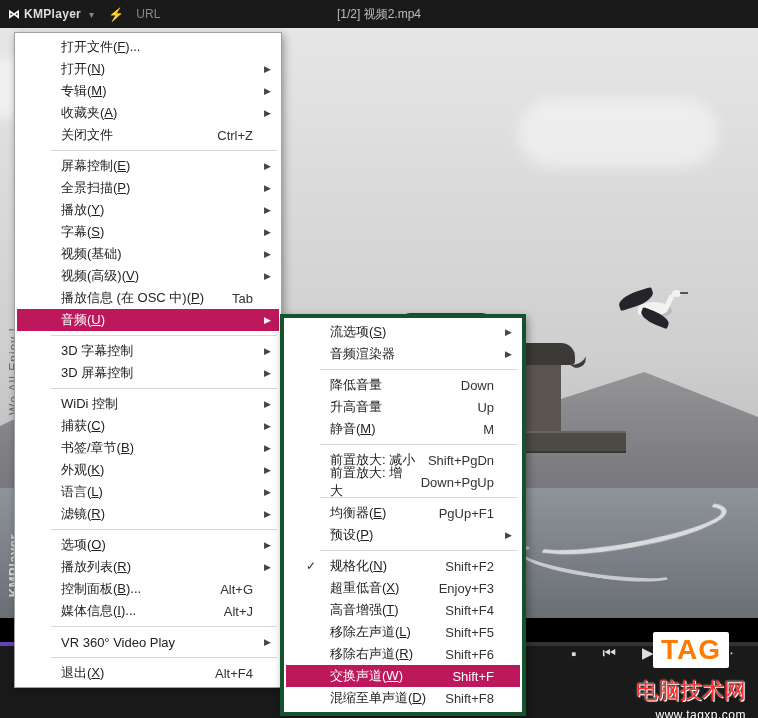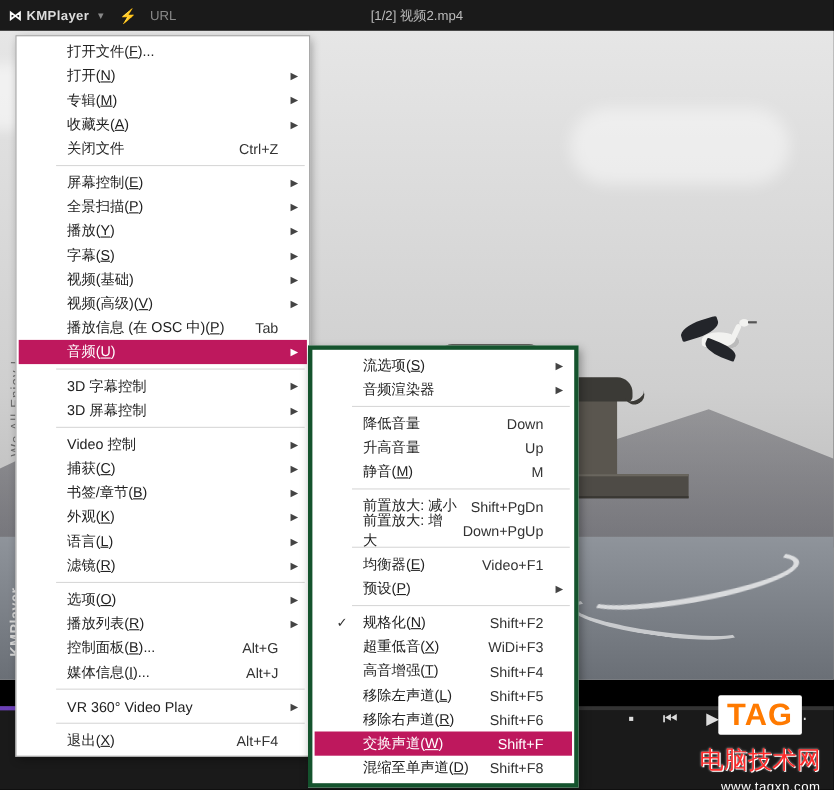--- a/index.html
+++ b/index.html
@@ -187,21 +187,21 @@
     </div>
     <div class="menu-sep"></div>
     <div class="menu-item has-sub">
       <span>3D 字幕控制</span>
     </div>
     <div class="menu-item has-sub">
       <span>3D 屏幕控制</span>
     </div>
     <div class="menu-sep"></div>
     <div class="menu-item has-sub">
-      <span>Video 控制</span>
+      <span>WiDi 控制</span>
     </div>
     <div class="menu-item has-sub">
       <span>捕获(<span class="underline">C</span>)</span>
     </div>
     <div class="menu-item has-sub">
       <span>书签/章节(<span class="underline">B</span>)</span>
     </div>
     <div class="menu-item has-sub">
       <span>外观(<span class="underline">K</span>)</span>
     </div>
@@ -262,34 +262,34 @@
       <span>前置放大: 减小</span>
       <span class="short">Shift+PgDn</span>
     </div>
     <div class="menu-item">
       <span>前置放大: 增大</span>
       <span class="short">Down+PgUp</span>
     </div>
     <div class="menu-sep"></div>
     <div class="menu-item">
       <span>均衡器(<span class="underline">E</span>)</span>
-      <span class="short">Video+F1</span>
+      <span class="short">PgUp+F1</span>
     </div>
     <div class="menu-item has-sub">
       <span>预设(<span class="underline">P</span>)</span>
     </div>
     <div class="menu-sep"></div>
     <div class="menu-item">
       <span class="check">✓</span>
       <span>规格化(<span class="underline">N</span>)</span>
       <span class="short">Shift+F2</span>
     </div>
     <div class="menu-item">
       <span>超重低音(<span class="underline">X</span>)</span>
-      <span class="short">WiDi+F3</span>
+      <span class="short">Enjoy+F3</span>
     </div>
     <div class="menu-item">
       <span>高音增强(<span class="underline">T</span>)</span>
       <span class="short">Shift+F4</span>
     </div>
     <div class="menu-item">
       <span>移除左声道(<span class="underline">L</span>)</span>
       <span class="short">Shift+F5</span>
     </div>
     <div class="menu-item">

